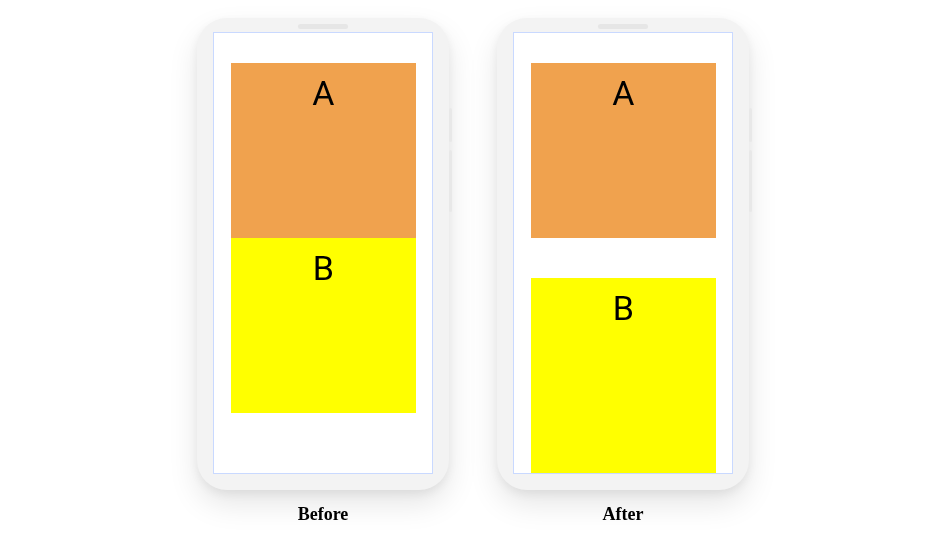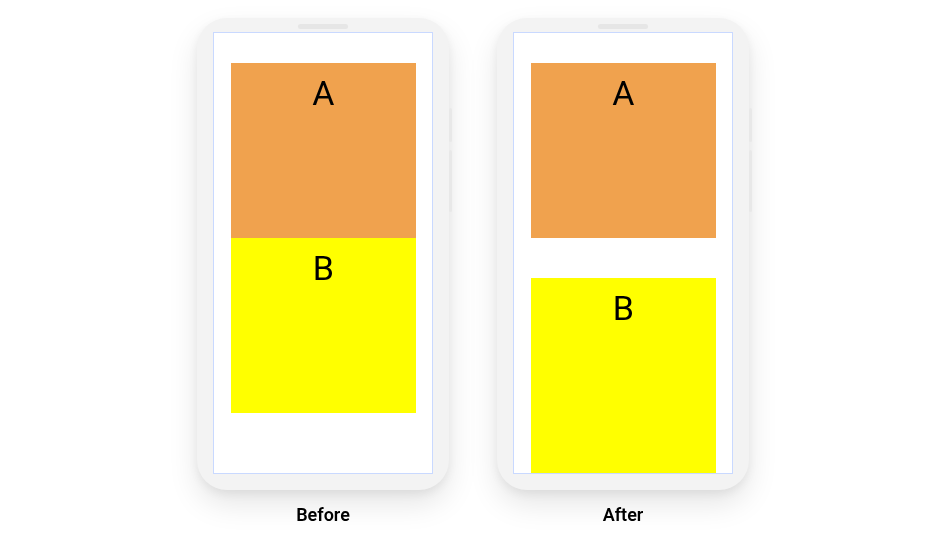--- a/index.html
+++ b/index.html
@@ -97,20 +97,21 @@
   
   .after .orange { top: 30px; }
   .after .yellow { top: 245px; height: 200px; } 
 
   .caption {
     margin-top: 14px;
     font-size: 18px;
     font-weight: 600;
     color: #000;
     text-align: center;
+    font-family: Liberation Serif, serif;
   }
 </style>
 </head>
 <body>
 
 <div class="stage">
 
   <div class="phone-column">
     <div class="phone">
       <div class="side-btn b1"></div>

